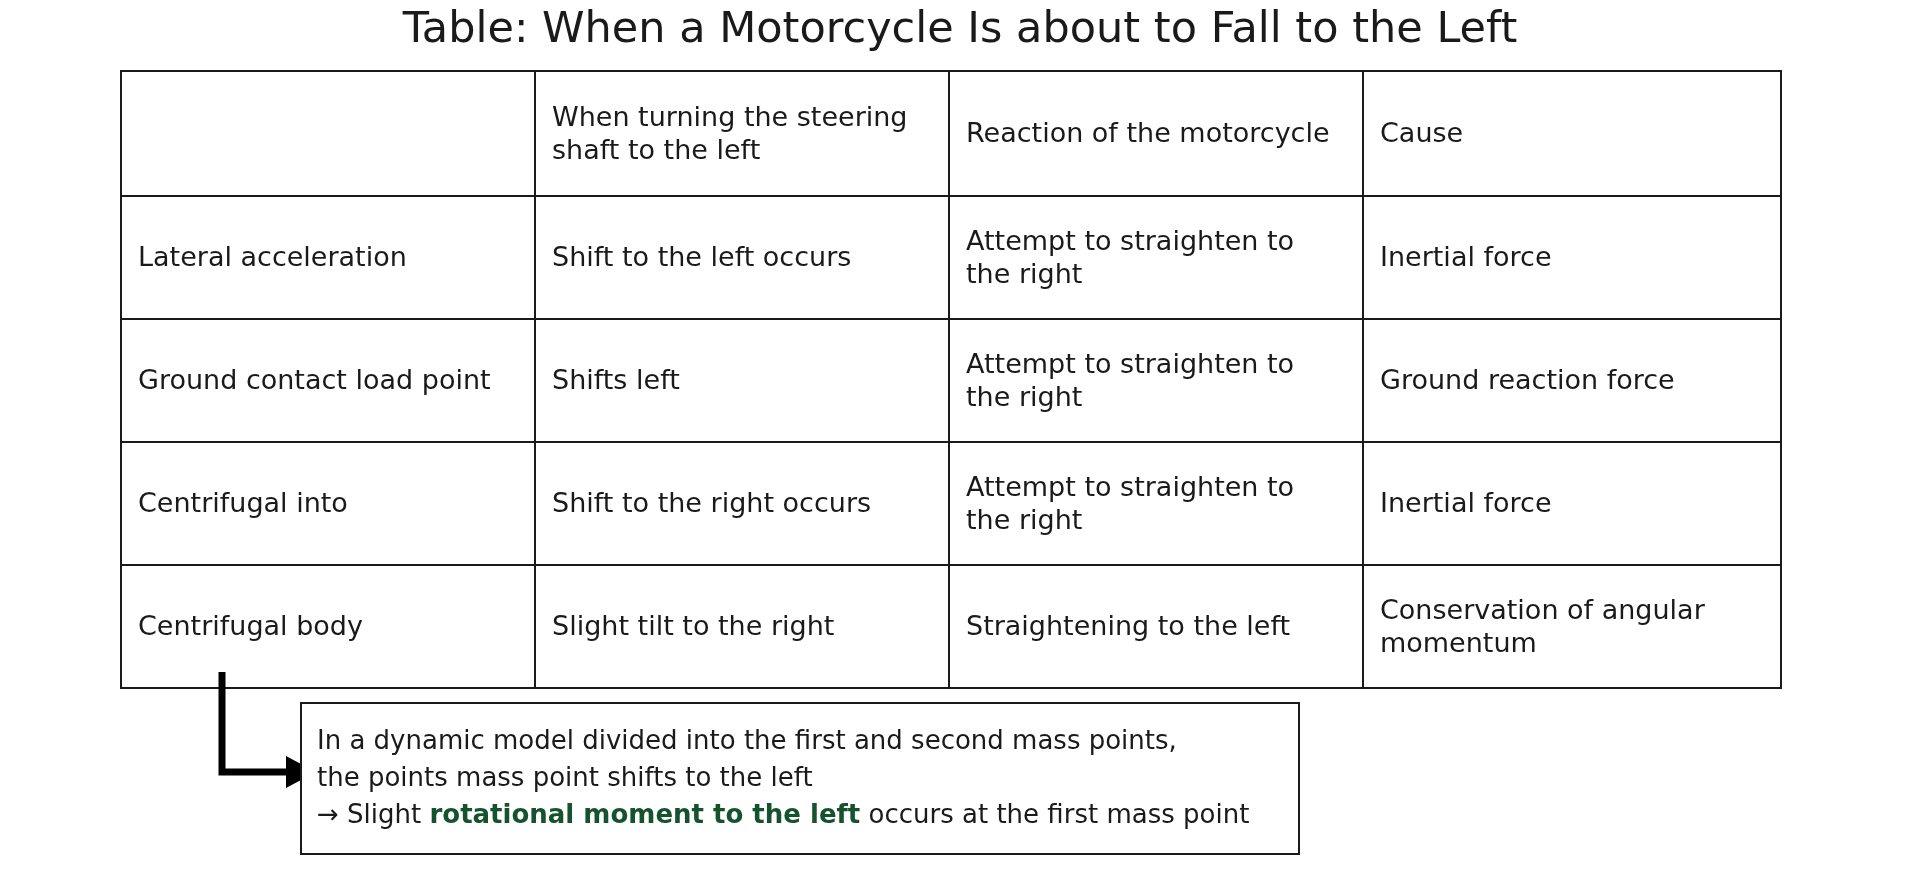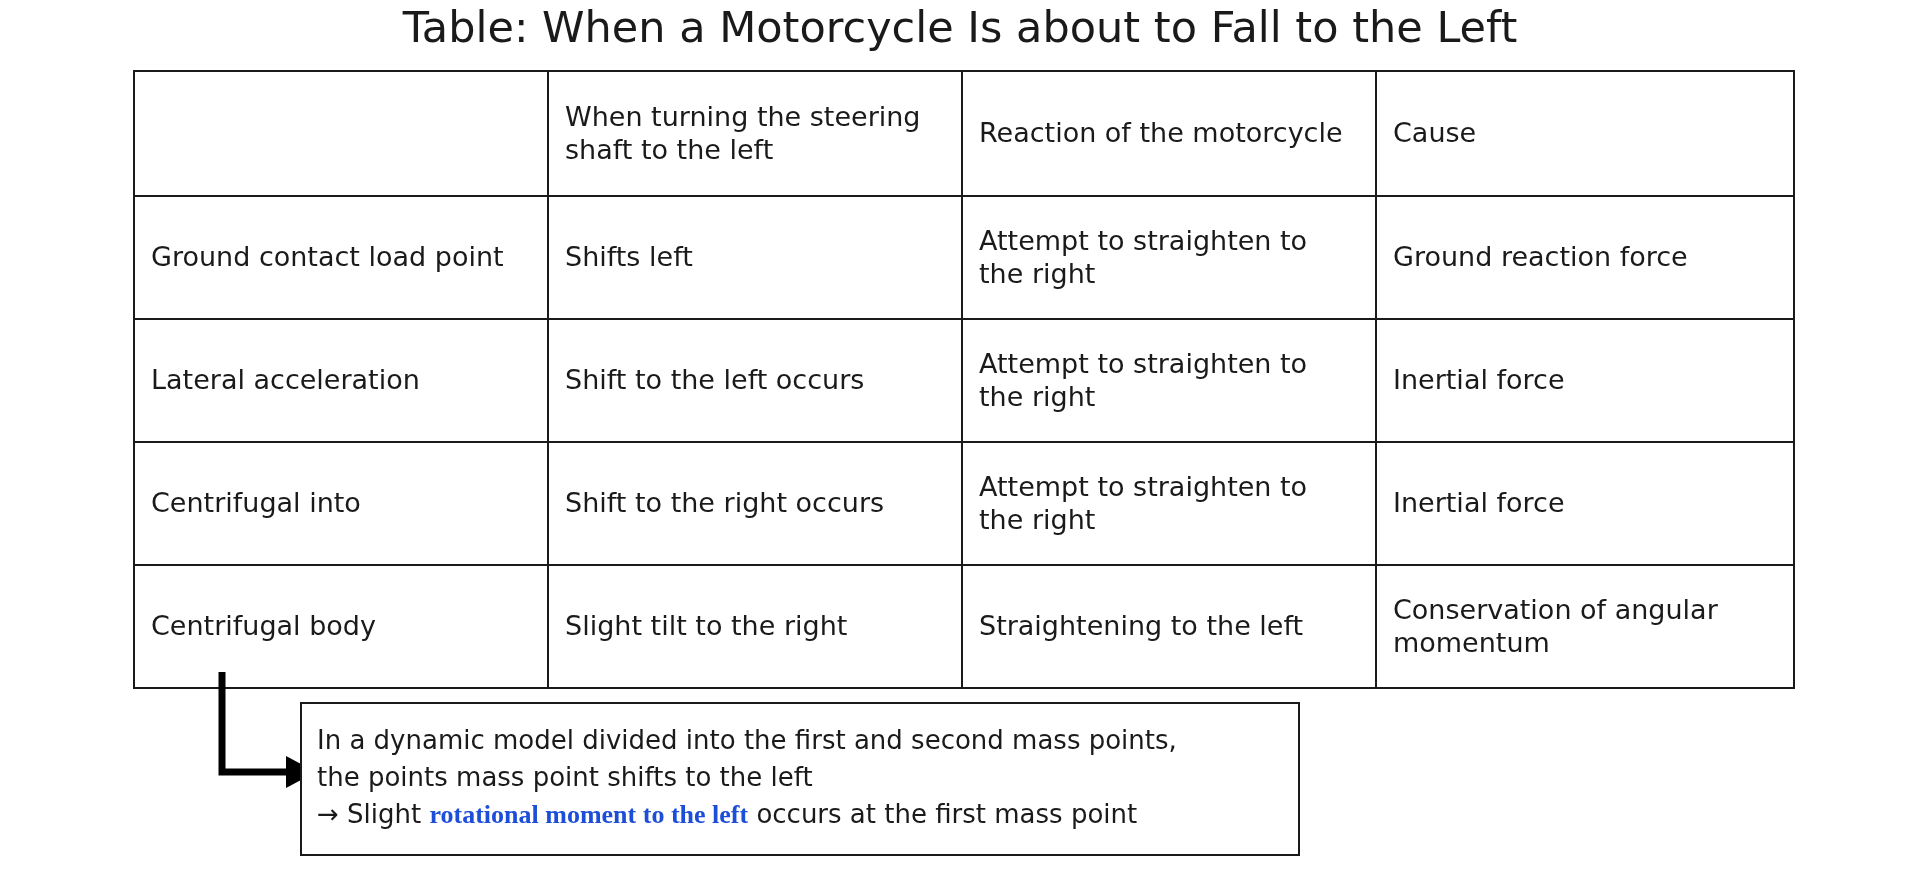--- a/index.html
+++ b/index.html
@@ -25,21 +25,21 @@
     font-size: 43px;
     font-weight: 400;
     color: #1a1a1a;
     line-height: 1.2;
     padding-top: 2px;
     white-space: nowrap;
   }
 
   #main-table {
     position: absolute;
-    left: 133px;
+    left: 120px;
     top: 70px;
     width: 1660px;
     border-collapse: collapse;
     table-layout: fixed;
   }
   #main-table td {
     border: 2px solid #1a1a1a;
     vertical-align: middle;
     padding: 10px 16px;
     font-size: 27px;
@@ -86,23 +86,22 @@
     box-sizing: border-box;
     border: 2px solid #1a1a1a;
     background: #ffffff;
     padding: 18px 24px 20px 15px;
     font-size: 26px;
     line-height: 1.42;
     color: #1a1a1a;
   }
   #note-box .note-line { white-space: nowrap; }
   .note-em {
-    color: #1d4ed8;
+    color: #14532d;
     font-weight: bold;
-    font-family: Liberation Serif, serif;
   }
 </style>
 </head>
 <body>
 
 <div id="page-title">Table: When a Motorcycle Is about to Fall to the Left</div>
 
 <table id="main-table">
   <colgroup>
     <col class="col-a">
@@ -111,30 +110,30 @@
       <col class="col-d">
   </colgroup>
   <tbody>
     <tr>
       <td></td>
       <td>When turning the steering shaft to the left</td>
       <td>Reaction of the motorcycle</td>
       <td>Cause</td>
     </tr>
     <tr>
+      <td>Lateral acceleration</td>
+      <td>Shift to the left occurs</td>
+      <td>Attempt to straighten to the right</td>
+      <td>Inertial force</td>
+    </tr>
+    <tr>
       <td>Ground contact load point</td>
       <td>Shifts left</td>
       <td>Attempt to straighten to the right</td>
       <td>Ground reaction force</td>
-    </tr>
-    <tr>
-      <td>Lateral acceleration</td>
-      <td>Shift to the left occurs</td>
-      <td>Attempt to straighten to the right</td>
-      <td>Inertial force</td>
     </tr>
     <tr>
       <td>Centrifugal into</td>
       <td>Shift to the right occurs</td>
       <td>Attempt to straighten to the right</td>
       <td>Inertial force</td>
     </tr>
     <tr>
       <td>Centrifugal body</td>
       <td>Slight tilt to the right</td>

